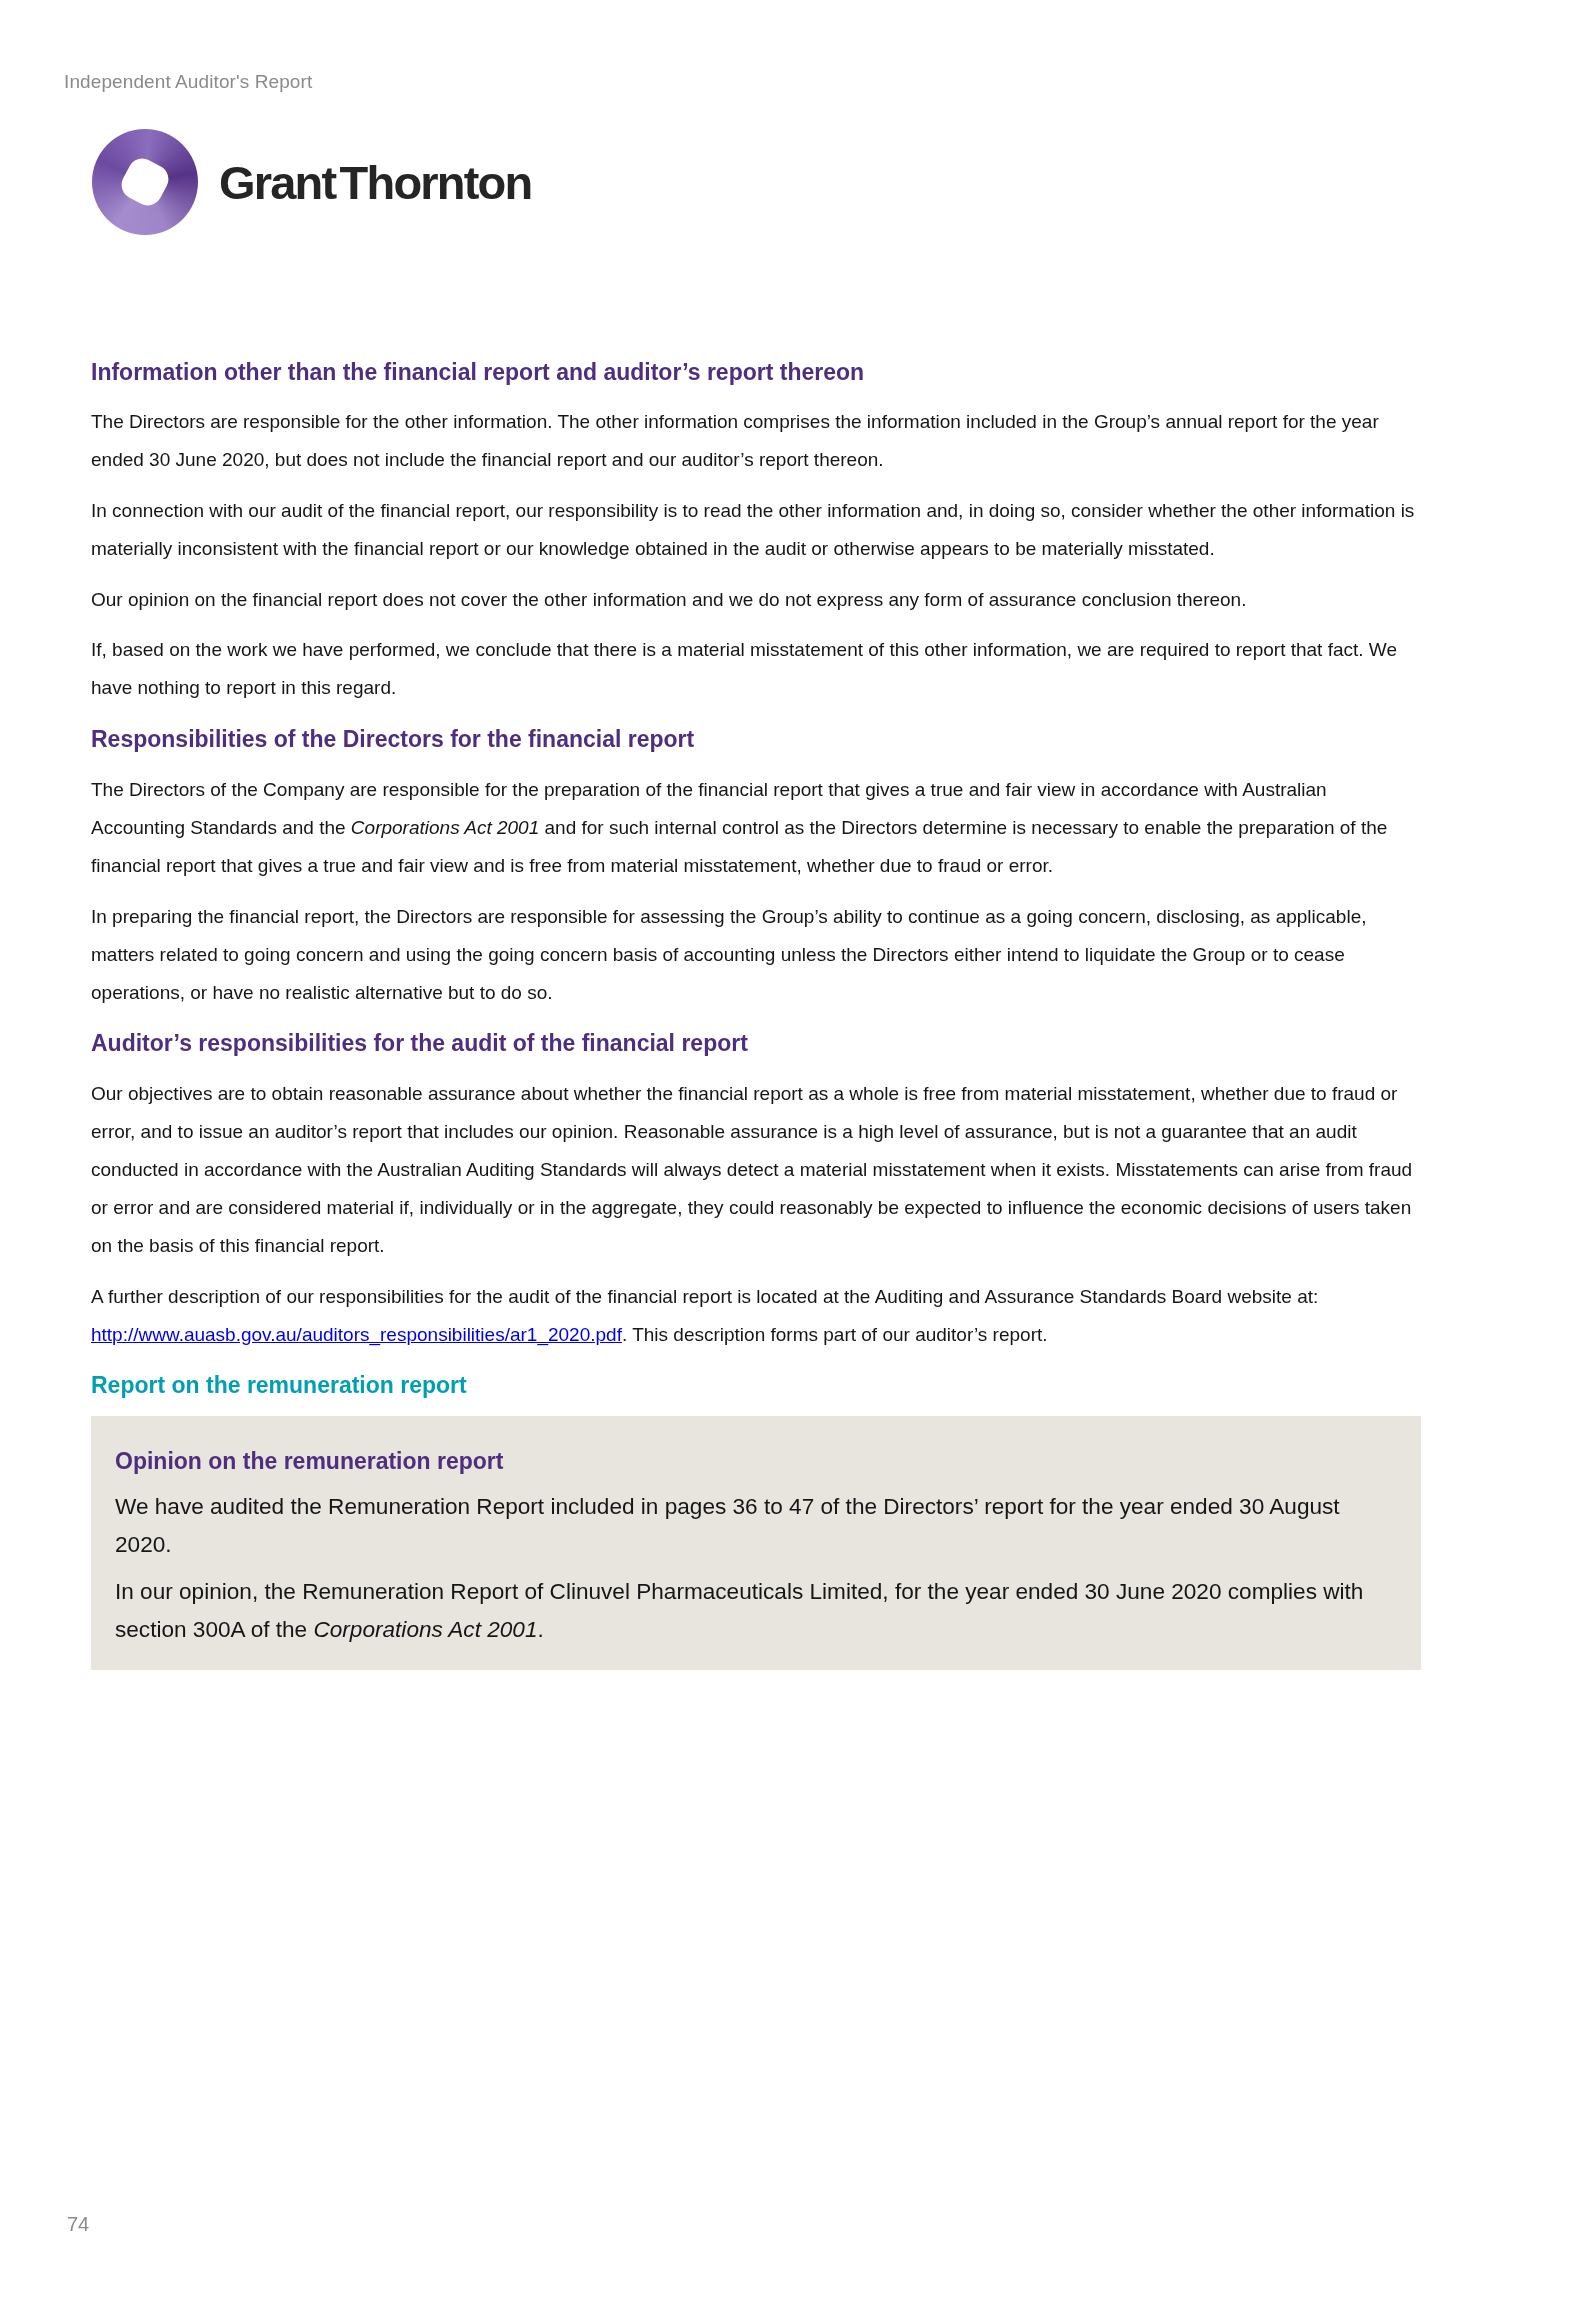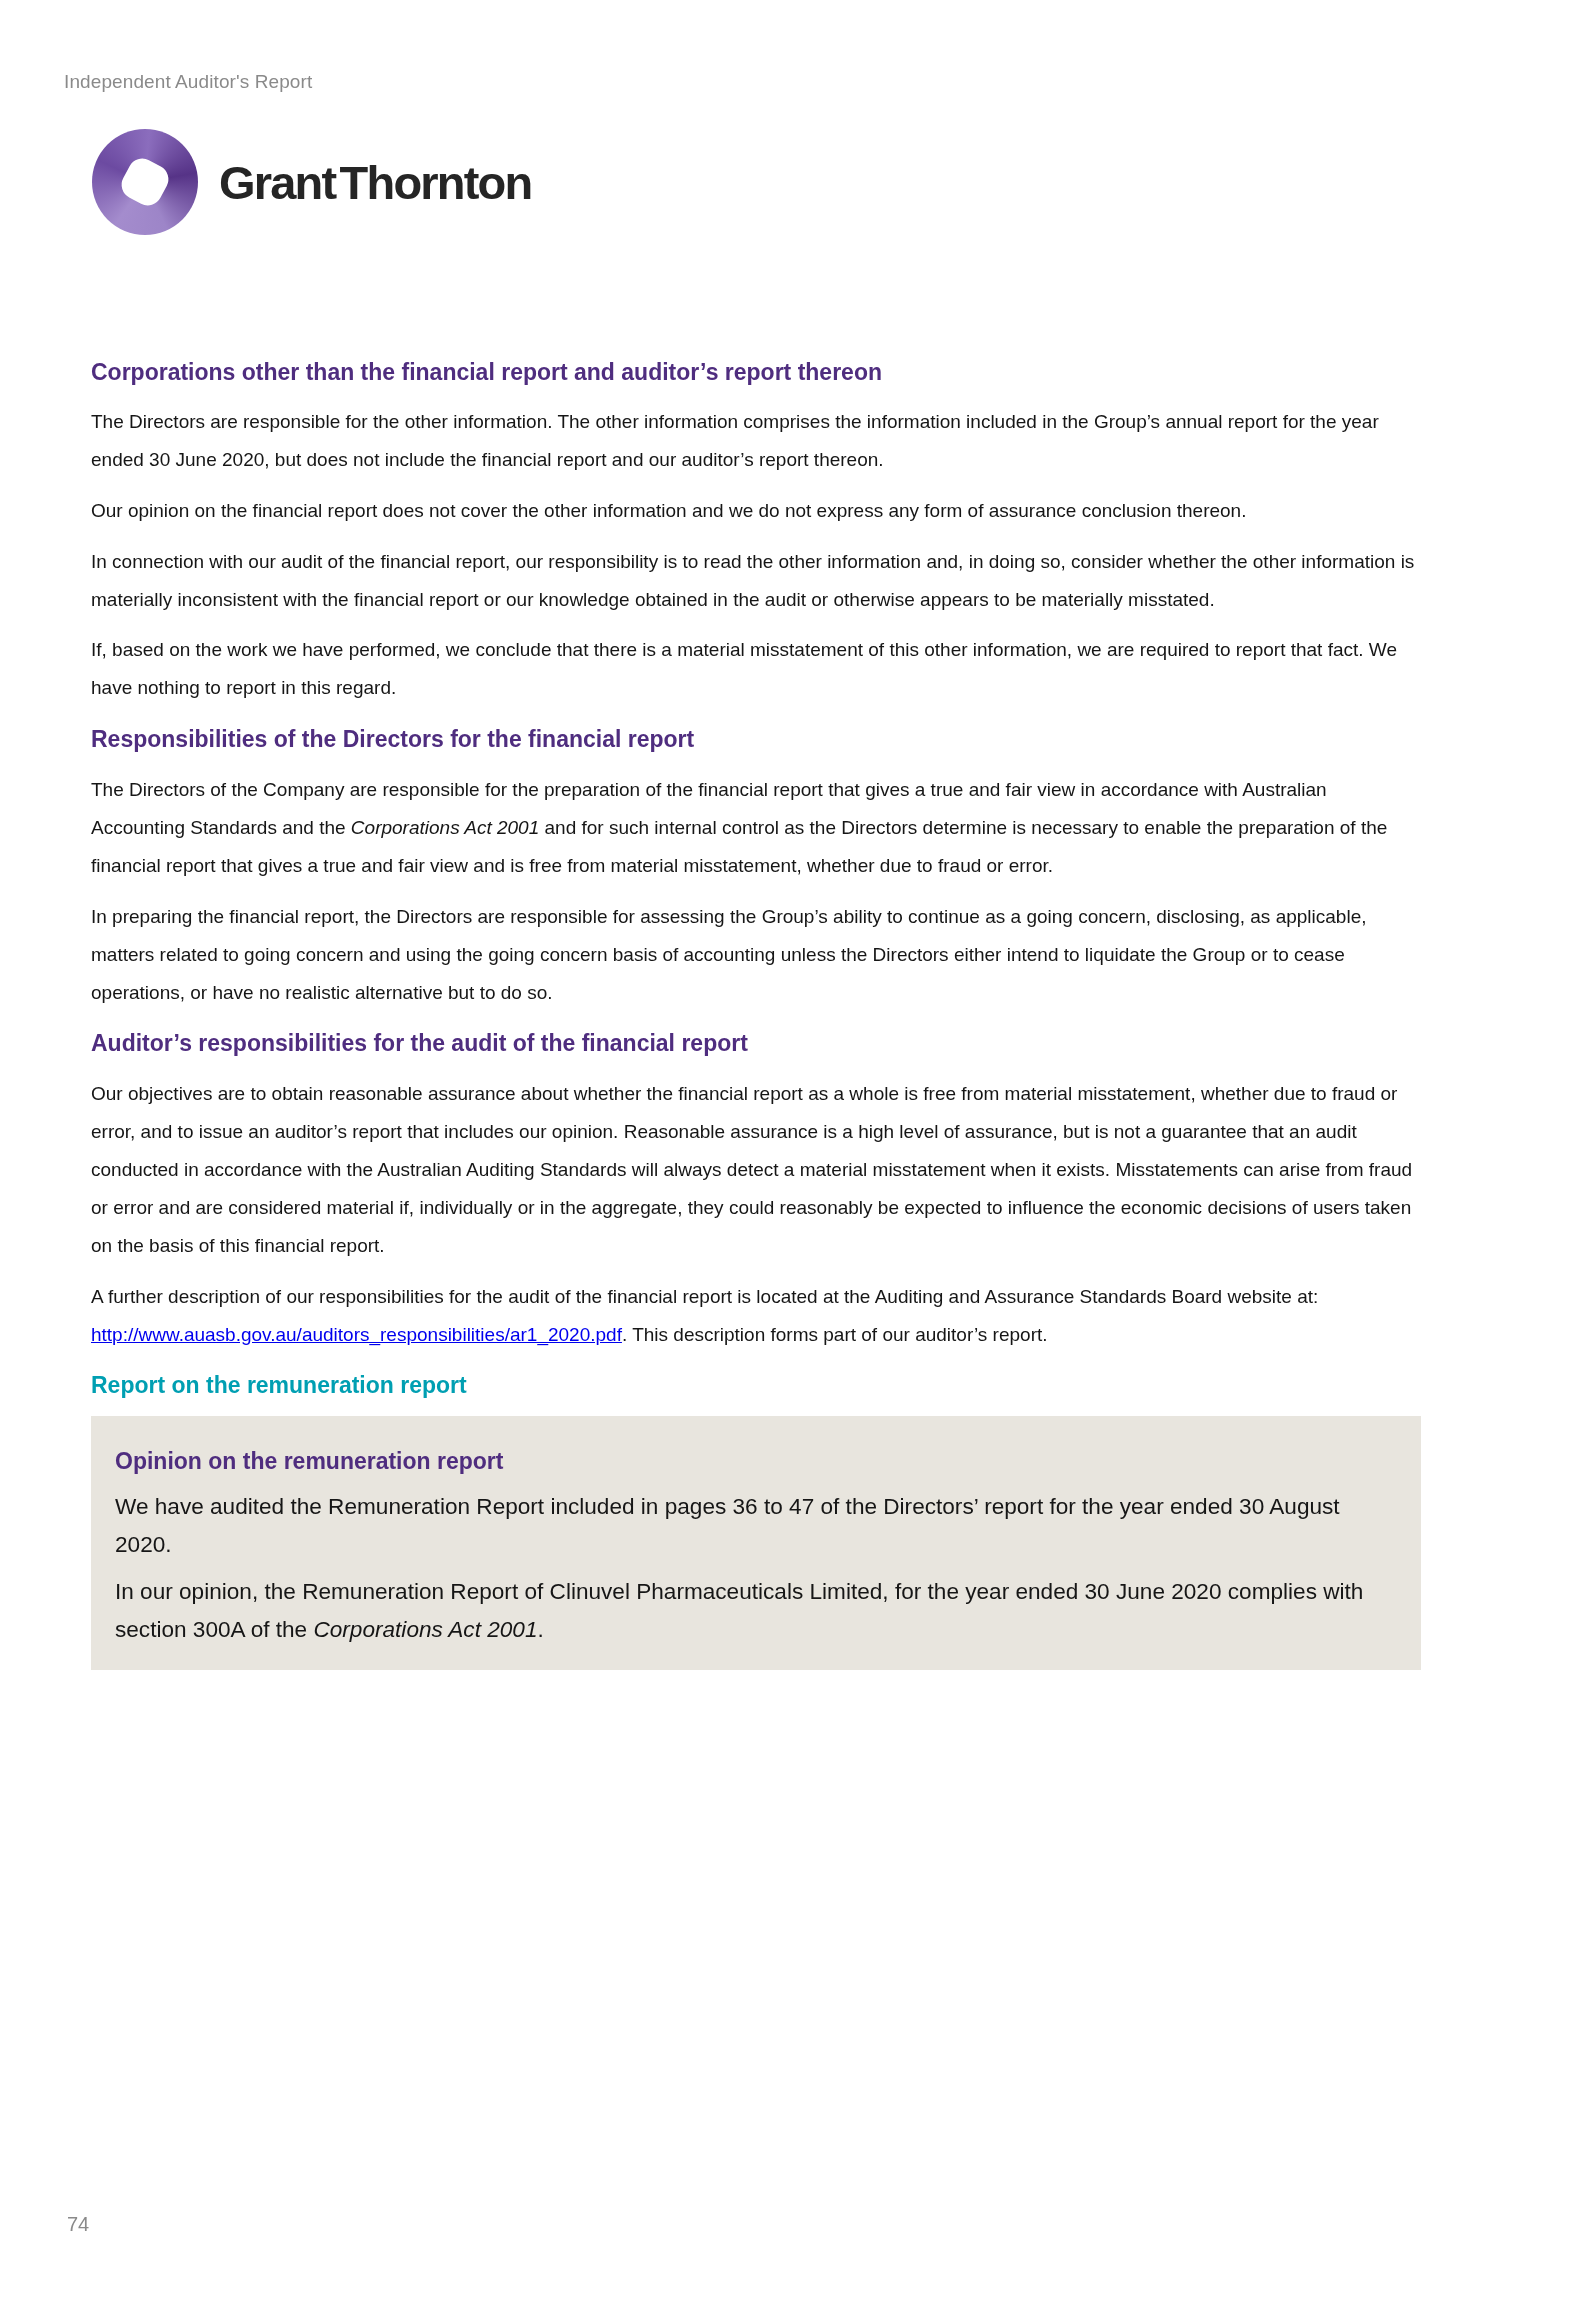--- a/index.html
+++ b/index.html
@@ -112,24 +112,24 @@
 
 <div class="meta-label">Independent Auditor's Report</div>
 
 <div class="logo">
   <span class="swirl"></span>
   <span class="wordmark">Grant Thornton</span>
 </div>
 
 <div class="content">
   <div id="blocks">
-      <h2 class="purple">Corporations other than the financial report and auditor’s report thereon</h2>
+      <h2 class="purple">Information other than the financial report and auditor’s report thereon</h2>
       <p><span>The Directors are responsible for the other information. The other information comprises the information included in the Group’s annual report for the year ended 30 June 2020, but does not include the financial report and our auditor’s report thereon.</span></p>
+      <p><span>In connection with our audit of the financial report, our responsibility is to read the other information and, in doing so, consider whether the other information is materially inconsistent with the financial report or our knowledge obtained in the audit or otherwise appears to be materially misstated.</span></p>
       <p><span>Our opinion on the financial report does not cover the other information and we do not express any form of assurance conclusion thereon.</span></p>
-      <p><span>In connection with our audit of the financial report, our responsibility is to read the other information and, in doing so, consider whether the other information is materially inconsistent with the financial report or our knowledge obtained in the audit or otherwise appears to be materially misstated.</span></p>
       <p><span>If, based on the work we have performed, we conclude that there is a material misstatement of this other information, we are required to report that fact. We have nothing to report in this regard.</span></p>
       <h2 class="purple">Responsibilities of the Directors for the financial report</h2>
       <p><span>The Directors of the Company are responsible for the preparation of the financial report that gives a true and fair view in accordance with Australian Accounting Standards and the </span><em>Corporations Act 2001</em><span> and for such internal control as the Directors determine is necessary to enable the preparation of the financial report that gives a true and fair view and is free from material misstatement, whether due to fraud or error.</span></p>
       <p><span>In preparing the financial report, the Directors are responsible for assessing the Group’s ability to continue as a going concern, disclosing, as applicable, matters related to going concern and using the going concern basis of accounting unless the Directors either intend to liquidate the Group or to cease operations, or have no realistic alternative but to do so.</span></p>
       <h2 class="purple">Auditor’s responsibilities for the audit of the financial report</h2>
       <p><span>Our objectives are to obtain reasonable assurance about whether the financial report as a whole is free from material misstatement, whether due to fraud or error, and to issue an auditor’s report that includes our opinion. Reasonable assurance is a high level of assurance, but is not a guarantee that an audit conducted in accordance with the Australian Auditing Standards will always detect a material misstatement when it exists. Misstatements can arise from fraud or error and are considered material if, individually or in the aggregate, they could reasonably be expected to influence the economic decisions of users taken on the basis of this financial report.</span></p>
       <p><span>A further description of our responsibilities for the audit of the financial report is located at the Auditing and Assurance Standards Board website at: </span><a class="doc-link" href="#">http://www.auasb.gov.au/auditors_responsibilities/ar1_2020.pdf</a><span>. This description forms part of our auditor’s report.</span></p>
       <h2 class="teal">Report on the remuneration report</h2>
     </div>
 

